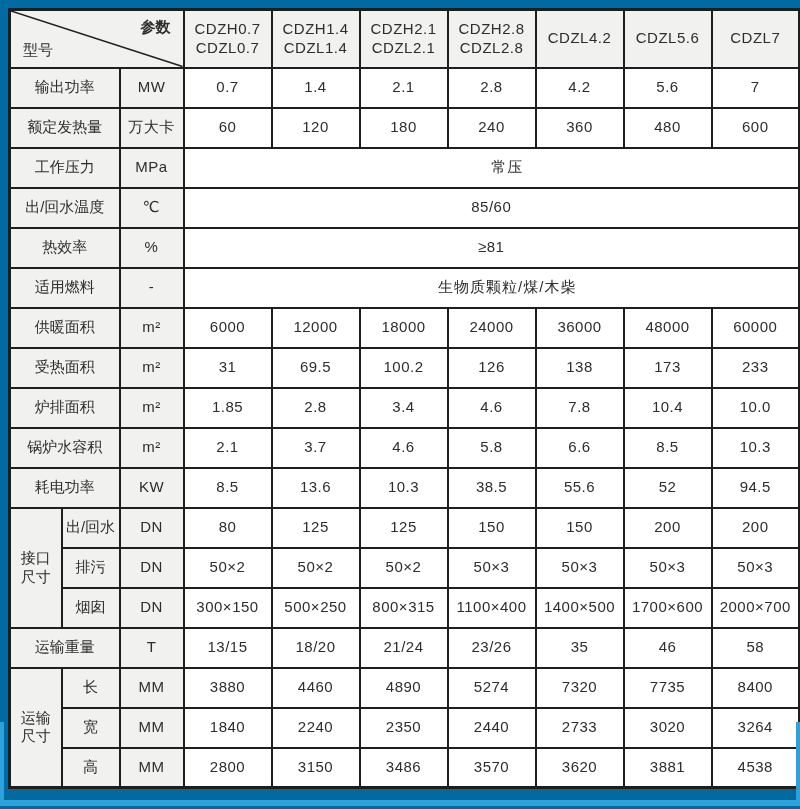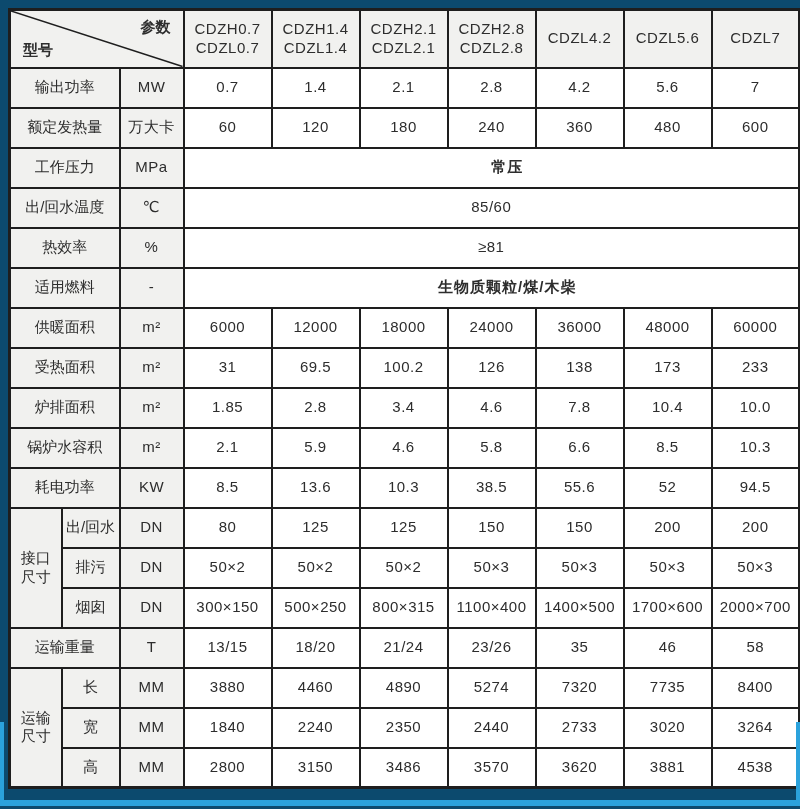--- a/index.html
+++ b/index.html
@@ -1,47 +1,47 @@
 <!DOCTYPE html>
 <html><head>
 <meta charset="utf-8">
 <style>
   html,body{margin:0;padding:0;}
   body{
     width:800px;height:809px;background:#ffffff;
     font-family:"Liberation Sans","DejaVu Sans",sans-serif;
     color:#2d2d2d;
   }
-  .page{position:relative;width:800px;height:809px;overflow:hidden;background:#0c4a6e;}
+  .page{position:relative;width:800px;height:809px;overflow:hidden;background:#0369a1;}
 
   table.spec{
     position:absolute;left:8px;top:8px;width:787px;
     border-collapse:collapse;table-layout:fixed;
     border:3px solid #1e1e1e;
   }
   td{
     border:2px solid #1e1e1e;
     text-align:center;vertical-align:middle;
     padding:0;font-size:15px;line-height:1.25;
     overflow:hidden;
   }
   tr{height:40px;}
   tr.hdr{height:58px;}
 
   .lbl,.unit,.glbl,.slbl,.mhead,.diag{background:#f1f1ef;}
   .lbl,.unit,.glbl,.slbl{font-weight:normal;}
   .val{background:#ffffff;font-weight:normal;letter-spacing:0.5px;}
-  .val.cn{font-weight:bold;letter-spacing:1px;padding-left:32px;}
+  .val.cn{font-weight:normal;letter-spacing:1px;padding-left:32px;}
   .mhead{font-weight:normal;letter-spacing:0.5px;}
   .unit{letter-spacing:0.5px;margin-top:16px;}
 
   .diag{position:relative;padding:0;}
   .diag svg{position:absolute;left:0;top:0;width:100%;height:100%;}
   .diag .corner-top{position:absolute;top:7px;right:12px;font-weight:bold;}
-  .diag .corner-bottom{position:absolute;bottom:7px;left:12px;font-weight:bold;}
+  .diag .corner-bottom{position:absolute;bottom:7px;left:12px;font-weight:normal;}
 
   .accent{position:absolute;background:#2ba2dc;}
   .accent-bottom{left:0;top:800px;width:800px;height:6px;}
   .accent-left{left:0;top:722px;width:4px;height:80px;}
   .accent-right{left:796px;top:722px;width:4px;height:80px;}
 </style>
 </head>
 <body>
 
 <div class="page">
@@ -177,21 +177,21 @@
       <td class="val">4.6</td>
       <td class="val">7.8</td>
       <td class="val">10.4</td>
       <td class="val">10.0</td>
     </tr>
 
     <tr>
       <td class="lbl" colspan="2">锅炉水容积</td>
       <td class="unit">m²</td>
       <td class="val">2.1</td>
-      <td class="val">5.9</td>
+      <td class="val">3.7</td>
       <td class="val">4.6</td>
       <td class="val">5.8</td>
       <td class="val">6.6</td>
       <td class="val">8.5</td>
       <td class="val">10.3</td>
     </tr>
 
     <tr>
       <td class="lbl" colspan="2">耗电功率</td>
       <td class="unit">KW</td>

